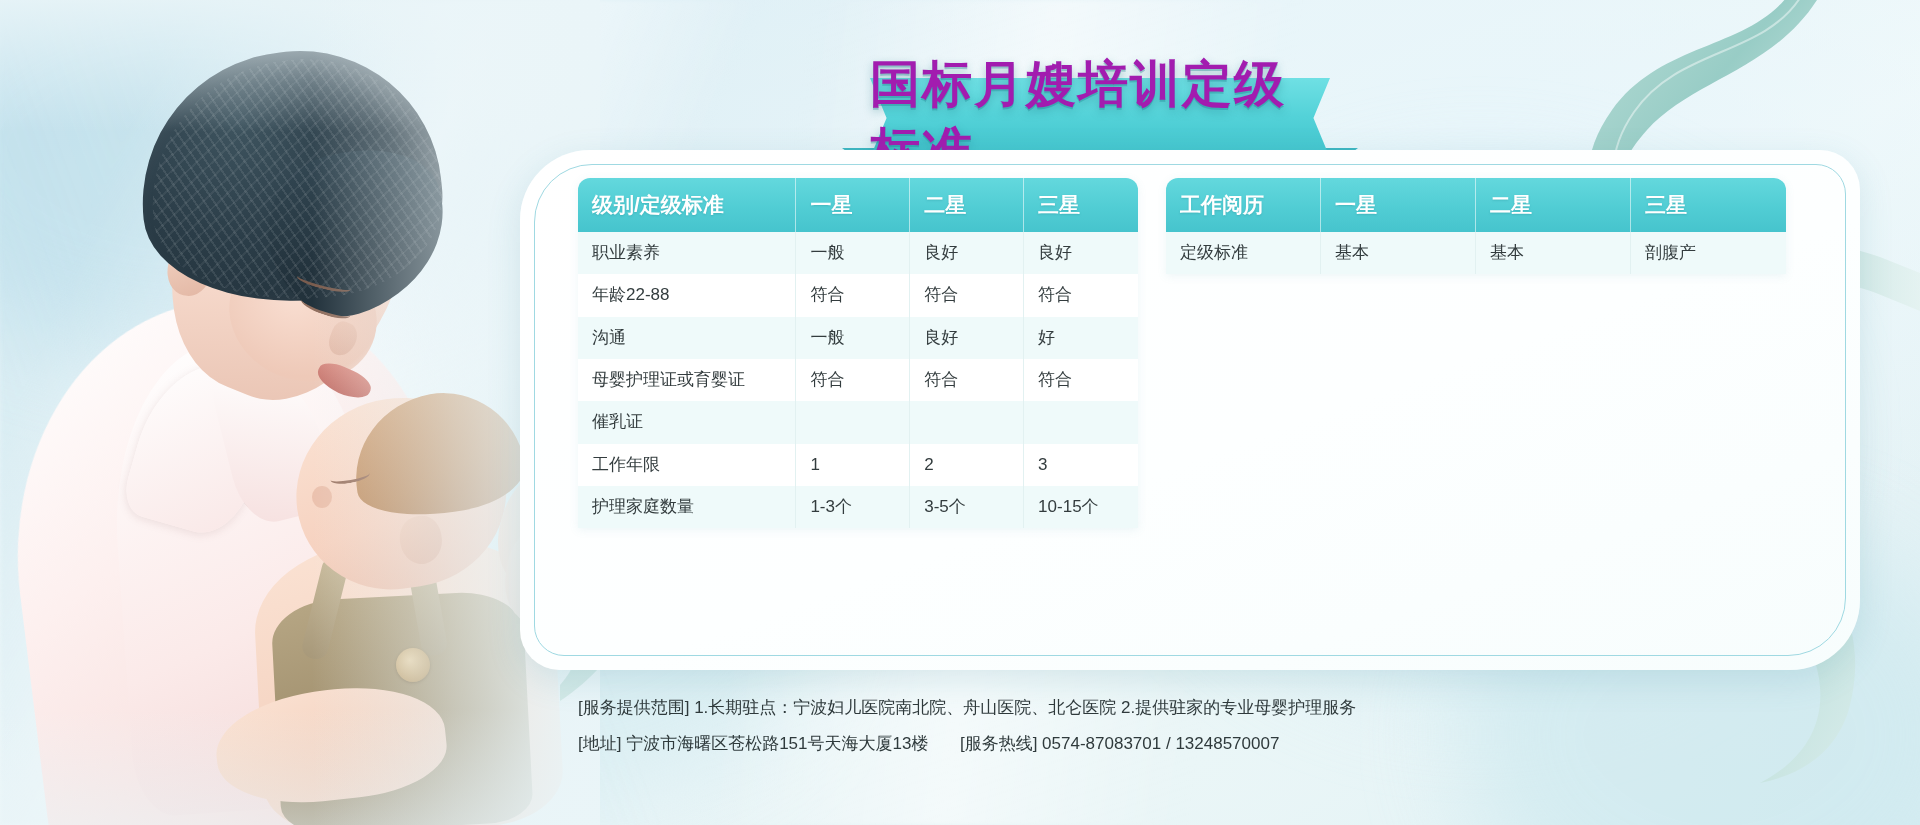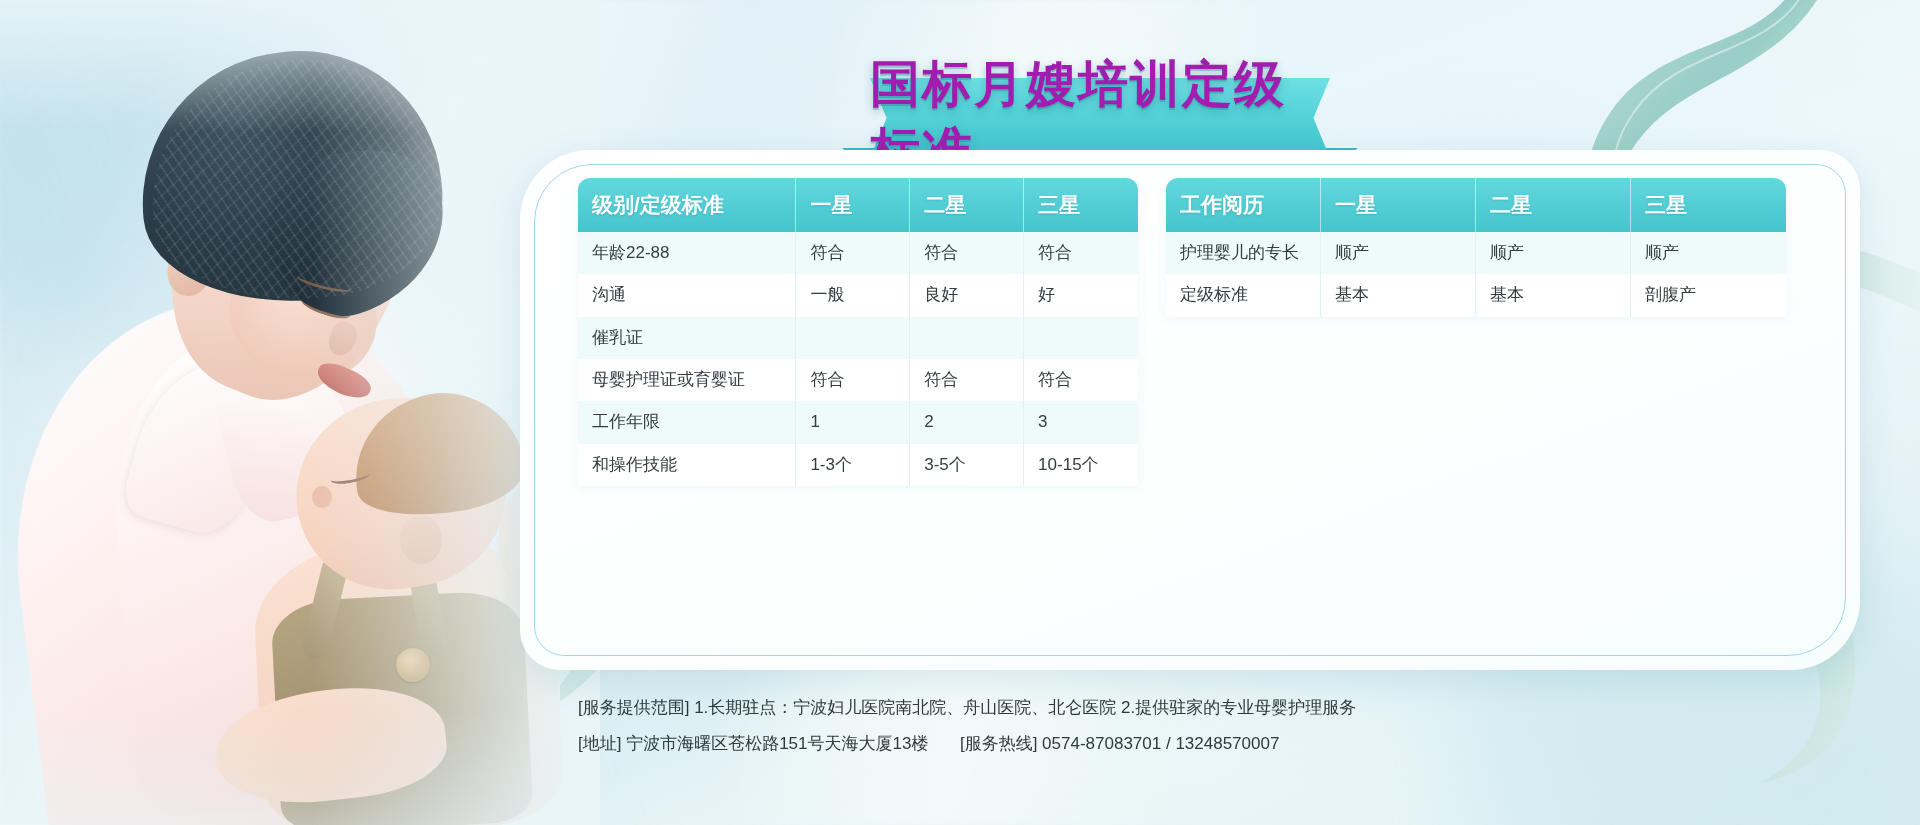--- a/index.html
+++ b/index.html
@@ -545,51 +545,57 @@
           <thead>
             <tr>
               <th>级别/定级标准</th>
               <th>一星</th>
               <th>二星</th>
               <th>三星</th>
             </tr>
           </thead>
           <tbody>
             <tr>
+              <td>职业素养</td>
+              <td>一般</td>
+              <td>良好</td>
+              <td>良好</td>
+            </tr>
+            <tr>
               <td>年龄22-88</td>
               <td>符合</td>
               <td>符合</td>
               <td>符合</td>
             </tr>
             <tr>
               <td>沟通</td>
               <td>一般</td>
               <td>良好</td>
               <td>好</td>
             </tr>
             <tr>
+              <td>母婴护理证或育婴证</td>
+              <td>符合</td>
+              <td>符合</td>
+              <td>符合</td>
+            </tr>
+            <tr>
               <td>催乳证</td>
               <td></td>
               <td></td>
               <td></td>
             </tr>
             <tr>
-              <td>母婴护理证或育婴证</td>
-              <td>符合</td>
-              <td>符合</td>
-              <td>符合</td>
-            </tr>
-            <tr>
               <td>工作年限</td>
               <td>1</td>
               <td>2</td>
               <td>3</td>
             </tr>
             <tr>
-              <td>和操作技能</td>
+              <td>护理家庭数量</td>
               <td>1-3个</td>
               <td>3-5个</td>
               <td>10-15个</td>
             </tr>
           </tbody>
         </table>
       </div>
 
       <div class="tbl-wrap right">
         <table class="grade">
@@ -601,32 +607,20 @@
             </colgroup>
           <thead>
             <tr>
               <th>工作阅历</th>
               <th>一星</th>
               <th>二星</th>
               <th>三星</th>
             </tr>
           </thead>
           <tbody>
-            <tr>
-              <td>护理婴儿的专长</td>
-              <td>
-                <span class="cl">顺产</span>
-              </td>
-              <td>
-                <span class="cl">顺产</span>
-              </td>
-              <td>
-                <span class="cl">顺产</span>
-              </td>
-            </tr>
             <tr>
               <td>定级标准</td>
               <td>
                 <span class="cl">基本</span>
               </td>
               <td>
                 <span class="cl">基本</span>
               </td>
               <td>
                 <span class="cl">剖腹产</span>

